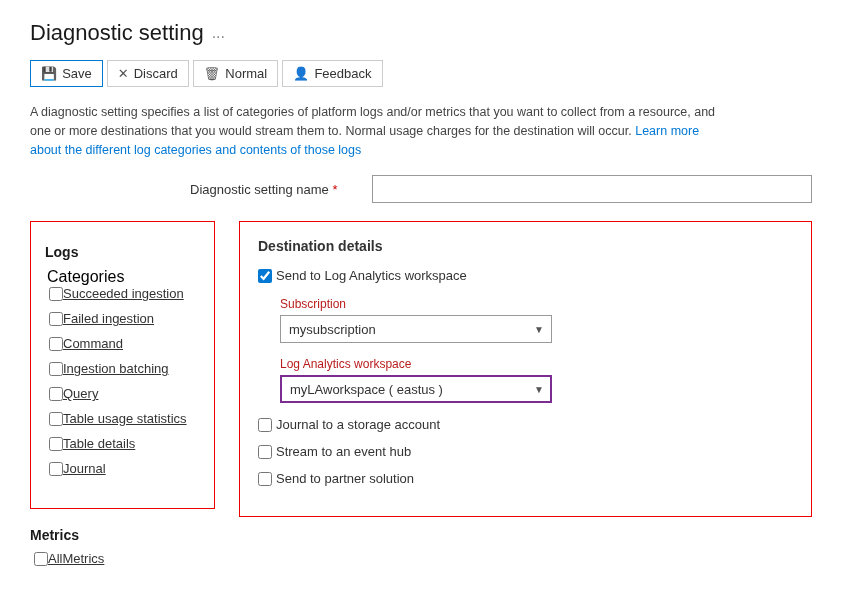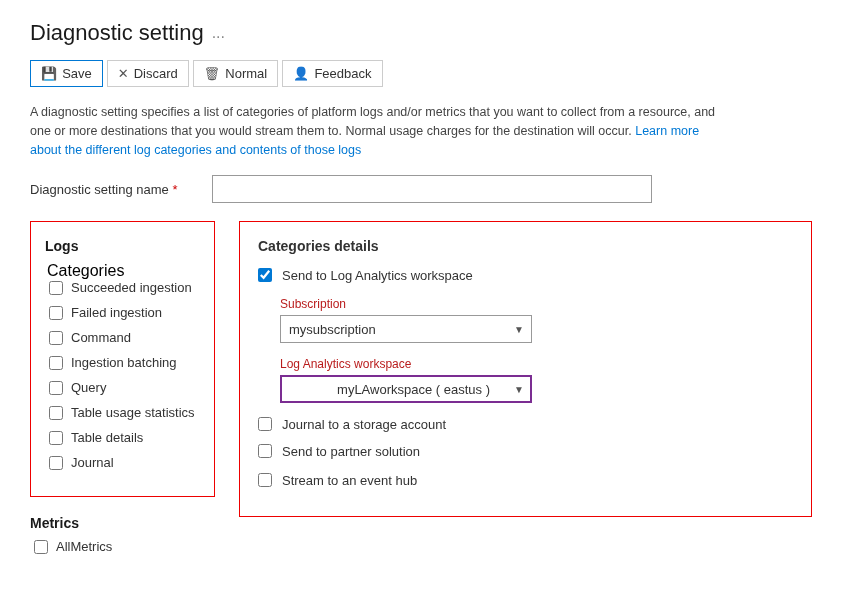--- a/index.html
+++ b/index.html
@@ -60,20 +60,21 @@
     }
     .description-text a {
       color: #0078d4;
       text-decoration: none;
     }
     .field-row {
       display: flex;
       align-items: center;
       gap: 12px;
       margin-bottom: 18px;
+      justify-content: flex-end;
     }
     .field-label {
       font-size: 13px;
       font-weight: 400;
       min-width: 170px;
     }
     .required { color: #c00; }
     .name-input {
       width: 440px;
       height: 28px;
@@ -82,41 +83,41 @@
       font-size: 13px;
       outline: none;
     }
     .main-layout {
       display: flex;
       gap: 24px;
       align-items: flex-start;
     }
     .logs-section {
       border: 1.5px solid #e00;
-      padding: 16px 14px;
+      padding: 22px 14px;
       min-width: 185px;
       flex-shrink: 0;
     }
     .section-title {
       font-size: 14px;
       font-weight: 600;
       color: #1a1a1a;
       margin-bottom: 8px;
     }
     .categories-label {
       font-size: 16px;
       color: #000000;
       padding-left: 2px;
     }
     .checkbox-item {
       display: flex;
       align-items: flex-end;
-      gap: 8px;
       margin-bottom: 10px;
       padding-left: 4px;
+      text-decoration: underline;
     }
     .checkbox-item input[type="checkbox"] {
       width: 14px;
       height: 14px;
       cursor: pointer;
     }
     .checkbox-item label {
       font-size: 13px;
       color: #333;
       cursor: pointer;
@@ -130,22 +131,22 @@
       flex: 1;
       min-width: 380px;
     }
     .destination-title {
       font-size: 14px;
       font-weight: 600;
       margin-bottom: 14px;
     }
     .dest-checkbox-row {
       display: flex;
-      align-items: flex-start;
-      gap: 10px;
+      align-items: center;
+      gap: 4px;
       margin-bottom: 14px;
     }
     .dest-checkbox-row input[type="checkbox"] {
       width: 14px;
       height: 14px;
       cursor: pointer;
       accent-color: #0078d4;
     }
     .checked-blue {
       accent-color: #0078d4;
@@ -161,35 +162,34 @@
     .field-group-label {
       font-size: 12px;
       color: #b91c1c;
       margin-bottom: 4px;
     }
     .select-wrapper {
       position: relative;
       display: inline-block;
     }
     .dest-select {
-      width: 252px;
+      width: 272px;
       height: 28px;
       border: 1px solid #999;
-      padding: 0 40px 0 8px;
+      padding: 0 28px 0 8px;
       font-size: 13px;
       background: #fff;
       appearance: none;
       cursor: pointer;
       color: #333;
       outline: none;
     }
     .dest-select.focused-select {
       border-color: #7b2d92;
       border-width: 2px;
-      text-align: right;
     }
     .select-arrow {
       position: absolute;
       right: 8px;
       top: 50%;
       transform: translateY(-50%);
       pointer-events: none;
       color: #555;
       font-size: 10px;
     }
@@ -281,21 +281,21 @@
     <div class="metrics-section">
       <div class="section-title">Metrics</div>
       <div class="checkbox-item">
         <input type="checkbox" id="allmetrics" style="">
         <label for="allmetrics">AllMetrics</label>
       </div>
     </div>
   </div>
 
   <div class="destination-section">
-    <div class="destination-title">Categories details</div>
+    <div class="destination-title">Destination details</div>
 
     <div class="dest-checkbox-row">
       <input type="checkbox" id="send-log-analytics" checked="" class="checked-blue" style="">
       <label for="send-log-analytics">Send to Log Analytics workspace</label>
     </div>
 
     <div class="field-group">
       <div class="field-group-label">Subscription</div>
       <div class="select-wrapper">
         <select class="dest-select">
@@ -313,24 +313,24 @@
         </select>
         <span class="select-arrow">▼</span>
       </div>
     </div>
 
     <div class="dest-checkbox-row divider-row">
       <input type="checkbox" id="archive-storage" style="">
       <label for="archive-storage">Journal to a storage account</label>
     </div>
 
+    <div class="dest-checkbox-row divider-row">
+      <input type="checkbox" id="stream-event-hub" style="">
+      <label for="stream-event-hub">Stream to an event hub</label>
+    </div>
+
     <div class="dest-checkbox-row">
       <input type="checkbox" id="send-partner" style="">
       <label for="send-partner">Send to partner solution</label>
     </div>
-
-    <div class="dest-checkbox-row divider-row">
-      <input type="checkbox" id="stream-event-hub" style="">
-      <label for="stream-event-hub">Stream to an event hub</label>
-    </div>
   </div>
 
 </div>
 
 </body></html>

